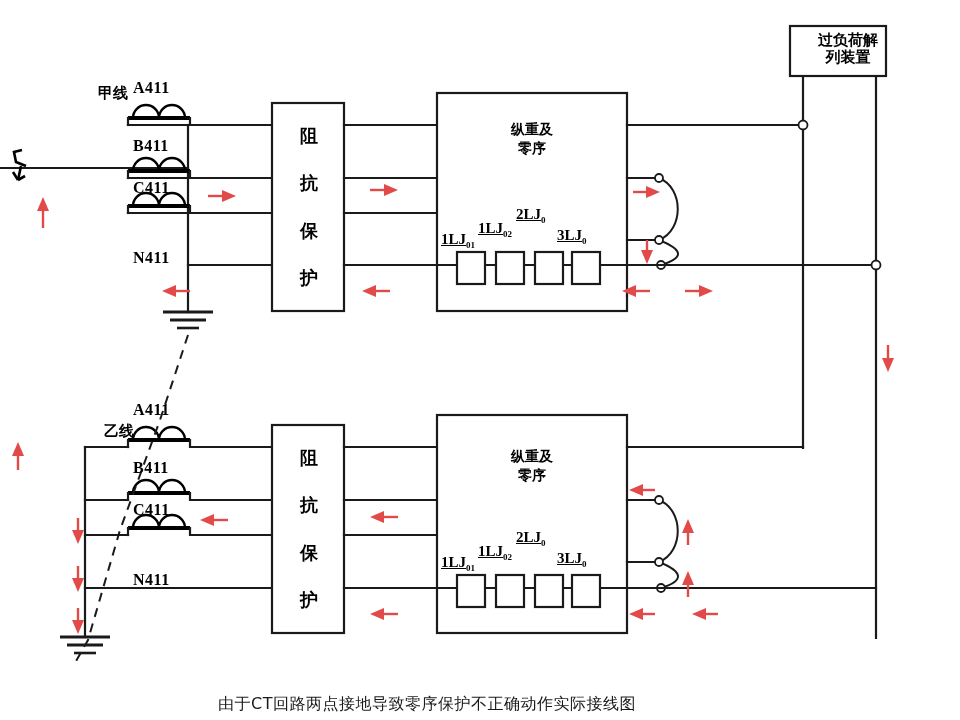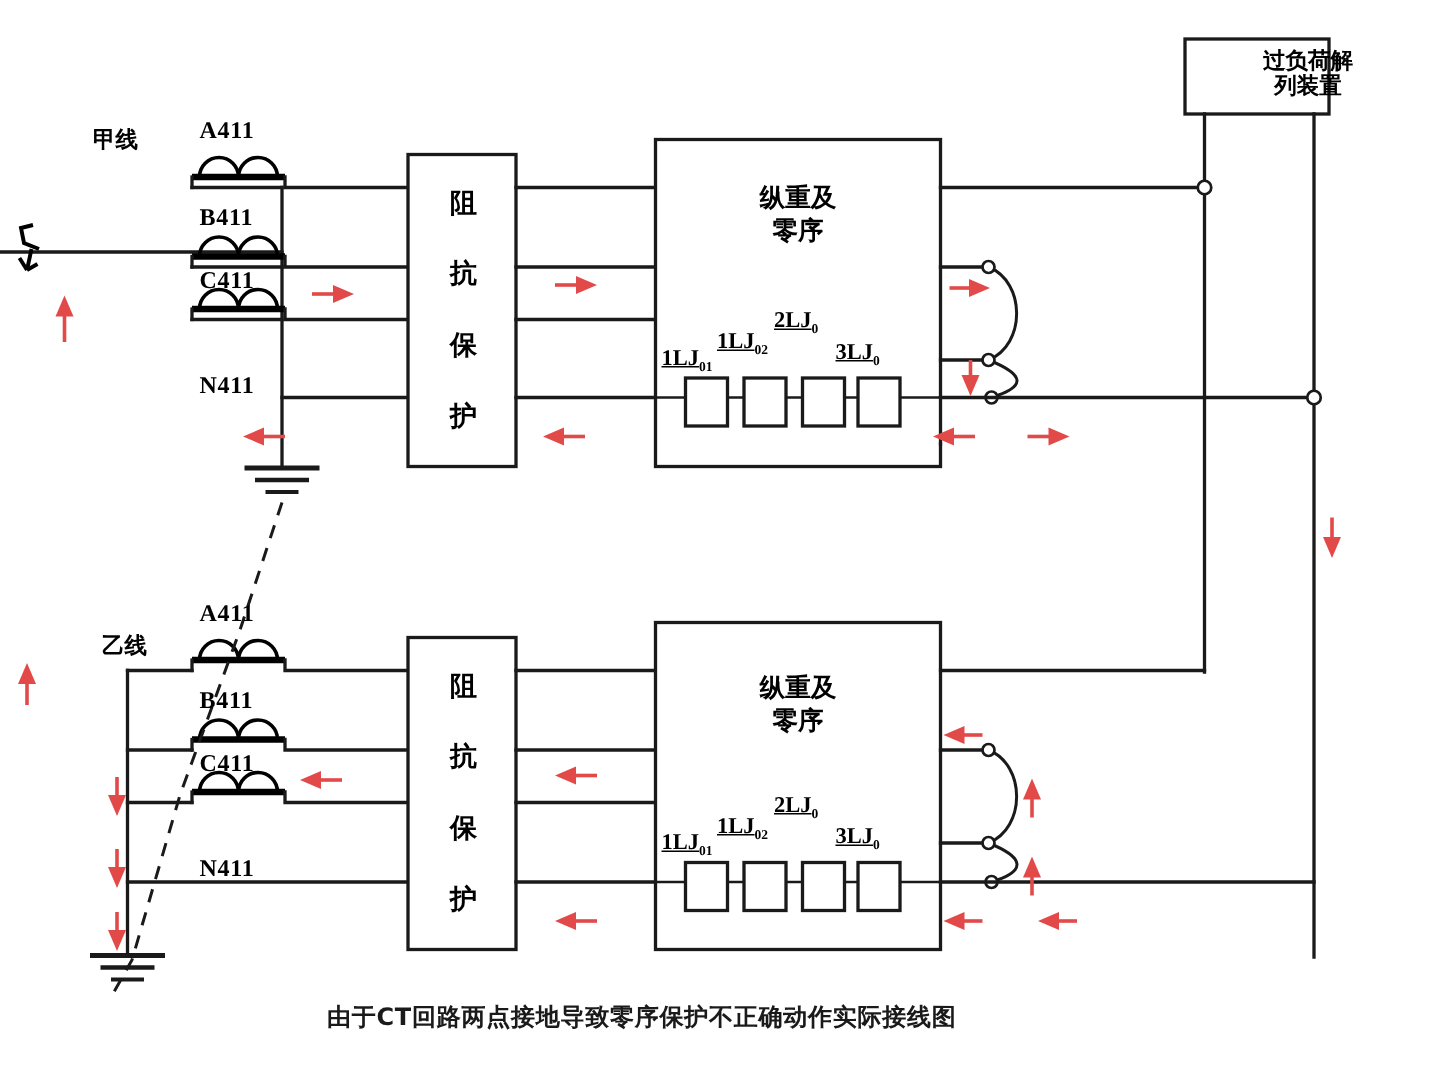--- a/index.html
+++ b/index.html
@@ -101,24 +101,25 @@
   .lbl-phase {
     font-family: "Liberation Serif", serif;
     font-size: 16px;
     font-weight: bold;
     letter-spacing: 0.5px;
   }
   .lbl-line {
     font-family: "DejaVu Sans", sans-serif;
     font-size: 15px;
     font-weight: bold;
+    margin-left: 36px;
   }
   .lbl-boxtext {
-    font-family: Liberation Sans, sans-serif;
-    font-size: 17px;
+    font-family: Liberation Serif, serif;
+    font-size: 14px;
     font-weight: bold;
     text-align: center;
   }
   .vert-text {
     position: absolute;
     font-family: "DejaVu Sans", sans-serif;
     font-size: 18px;
     font-weight: bold;
     color: #000;
     display: flex;
@@ -141,23 +142,24 @@
     font-family: "DejaVu Sans", sans-serif;
     font-size: 15px;
     font-weight: bold;
     text-align: center;
     line-height: 1.15;
   }
   .caption {
     position: absolute;
     font-family: "DejaVu Sans", sans-serif;
     font-size: 16px;
-    font-weight: bold;
+    font-weight: normal;
     color: #1a1a1a;
     letter-spacing: 0.5px;
+    margin-top: 26px;
   }
   .wm {
     position: absolute;
     display: flex;
     align-items: center;
     gap: 8px;
     color: #9a9a9a;
   }
   .wm-text {
     font-family: "DejaVu Sans", sans-serif;
@@ -460,21 +462,21 @@
         <path class="arrow-red-head" d="M 629,614 L 643,608 L 643,620 Z"></path>
       </g>
       <g>
         <path class="arrow-red" d="M 718,614 L 700,614"></path>
         <path class="arrow-red-head" d="M 692,614 L 706,608 L 706,620 Z"></path>
       </g>
 
     </g>
   </svg>
 
-  <div class="lbl lbl-topbox" style="left:828px; top:32px; width:88px;">
+  <div class="lbl lbl-topbox" style="left:804px; top:32px; width:88px;">
     <div>过负荷解</div>
     <div>列装置</div>
   </div>
 
   <div class="lbl lbl-line" style="left:62px; top:86px;">甲线</div>
 
   <div class="lbl lbl-phase" style="left:133px; top:80px;">A411</div>
   <div class="lbl lbl-phase" style="left:133px; top:138px;">B411</div>
   <div class="lbl lbl-phase" style="left:133px; top:180px;">C411</div>
   <div class="lbl lbl-phase" style="left:133px; top:250px;">N411</div>

